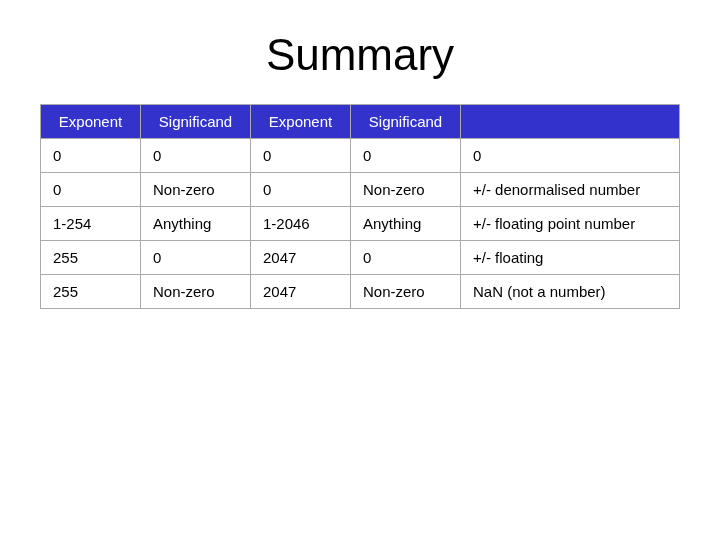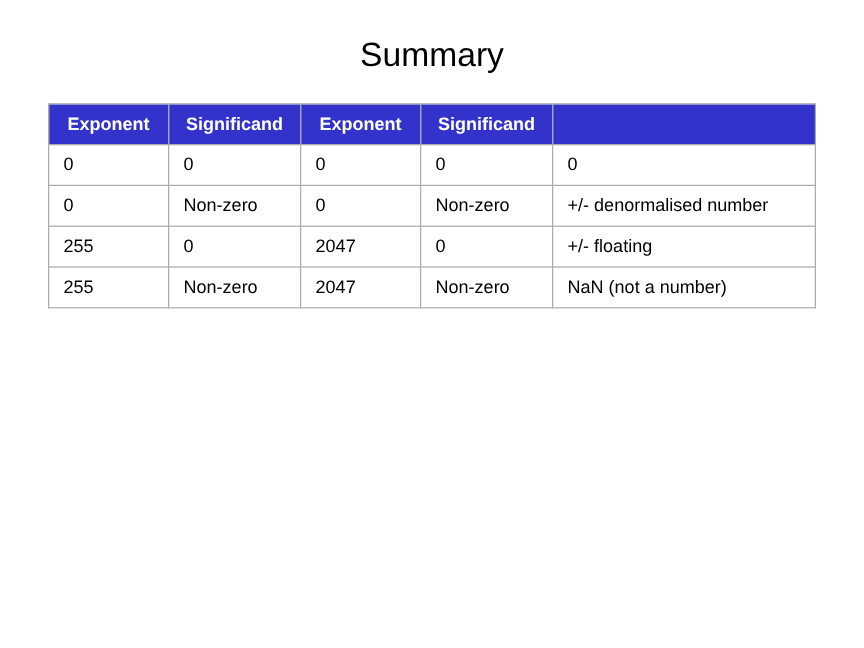--- a/index.html
+++ b/index.html
@@ -13,21 +13,21 @@
       height: 540px;
       background: #ffffff;
       font-family: Arial, sans-serif;
       display: flex;
       flex-direction: column;
       align-items: center;
       padding: 30px 40px;
     }
 
     .page-title {
-      font-size: 28px;
+      font-size: 44px;
       font-weight: normal;
       margin-bottom: 24px;
       color: #000000;
     }
 
     .summary-table {
       border-collapse: collapse;
       width: 100%;
     }
 
@@ -41,21 +41,21 @@
 
     .header-row-1 th {
       background-color: #3333cc;
       color: #ffffff;
       font-weight: bold;
     }
 
     .header-row-2 th {
       background-color: #3333cc;
       color: #ffffff;
-      font-weight: bold;
+      font-weight: normal;
       text-align: center;
     }
 
     .summary-table tbody tr td {
       background-color: #ffffff;
       color: #000000;
     }
 
     .col-represents {
       width: 140px;
@@ -93,20 +93,27 @@
         <td>0</td>
       </tr>
       <tr>
         <td>0</td>
         <td>Non-zero</td>
         <td>0</td>
         <td>Non-zero</td>
         <td>+/- denormalised number</td>
       </tr>
       <tr>
+        <td>1-254</td>
+        <td>Anything</td>
+        <td>1-2046</td>
+        <td>Anything</td>
+        <td>+/- floating point number</td>
+      </tr>
+      <tr>
         <td>255</td>
         <td>0</td>
         <td>2047</td>
         <td>0</td>
         <td>+/- floating</td>
       </tr>
       <tr>
         <td>255</td>
         <td>Non-zero</td>
         <td>2047</td>

